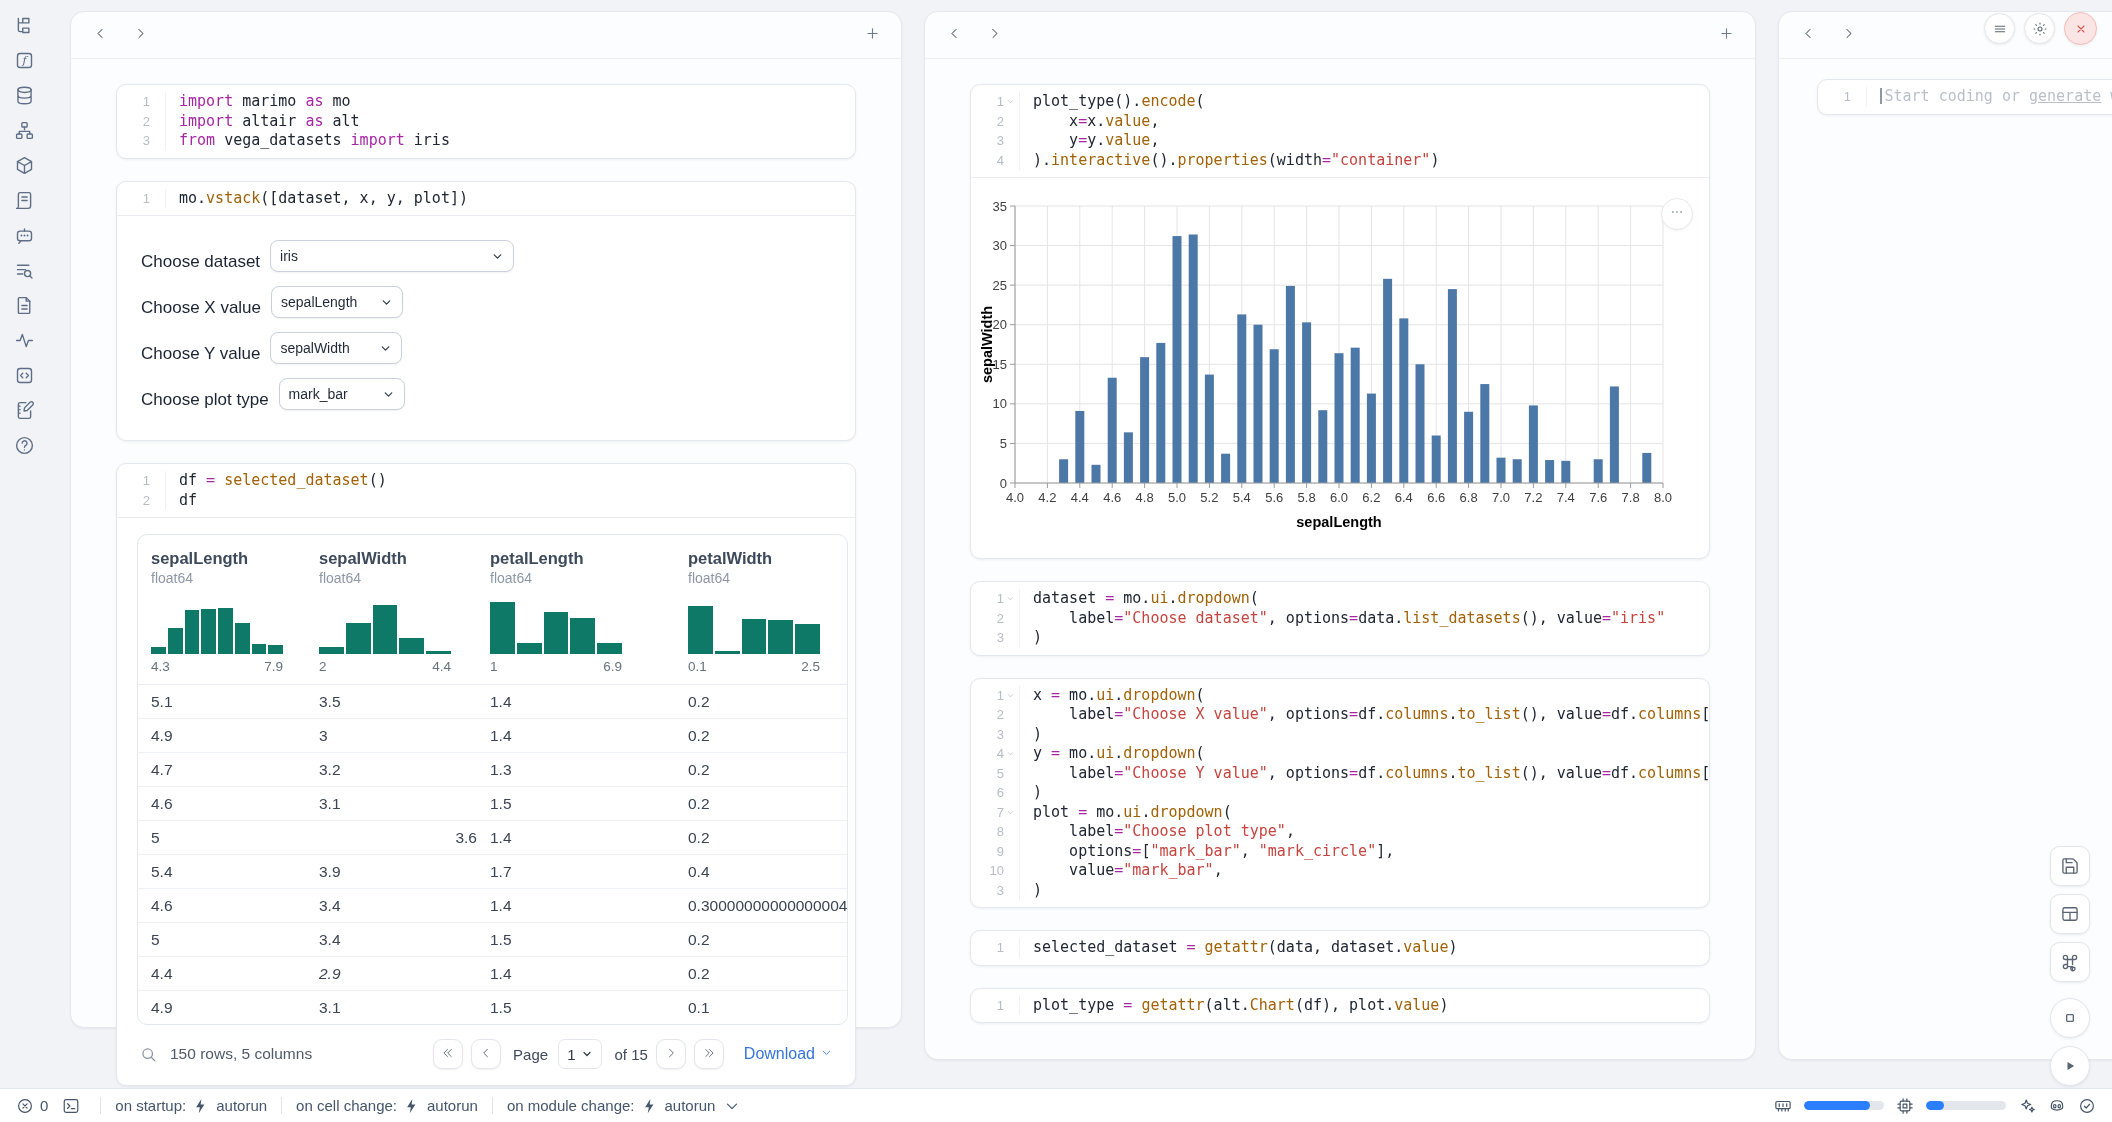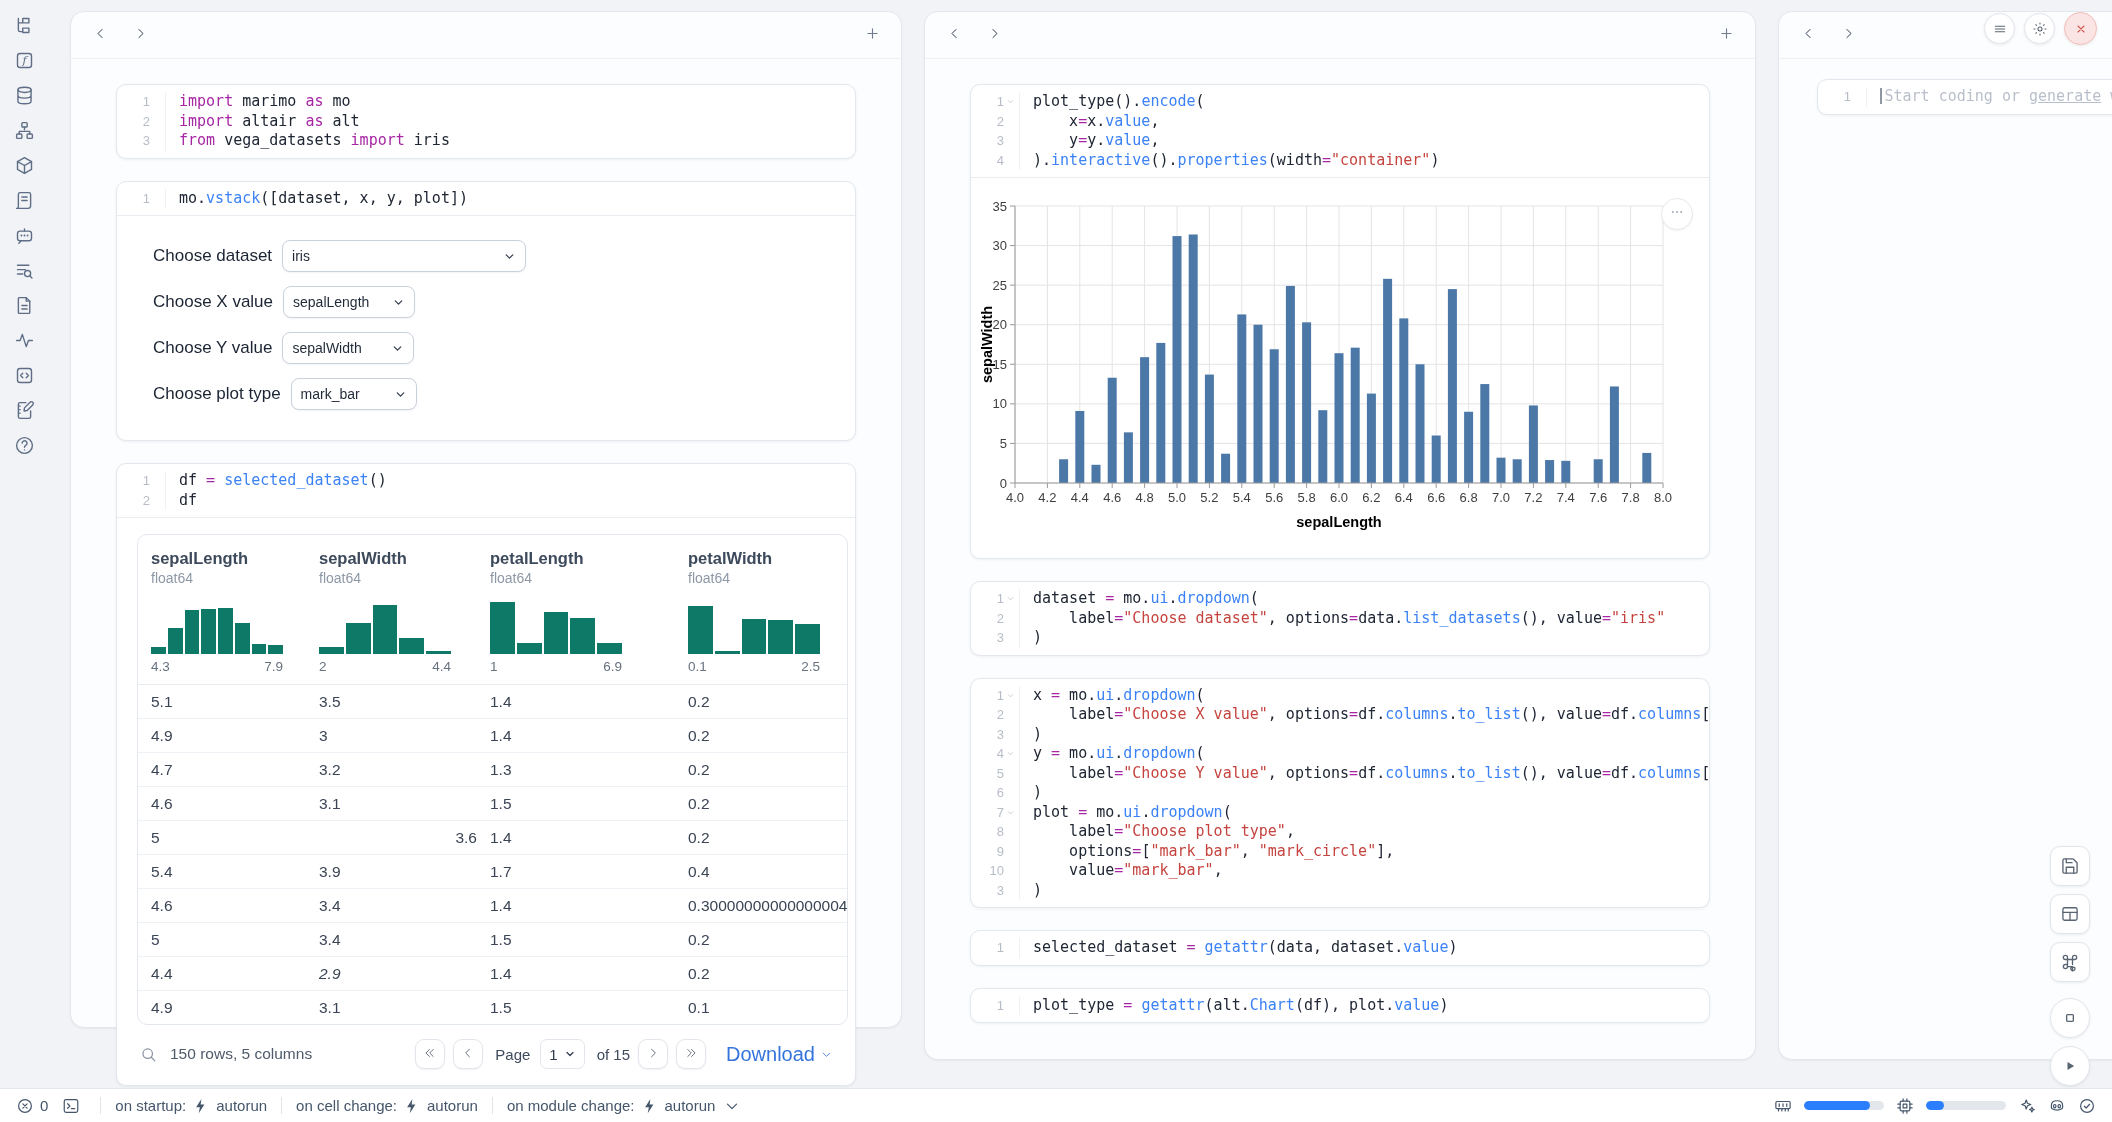--- a/index.html
+++ b/index.html
@@ -21,24 +21,24 @@
   .add-btn svg{width:17px;height:17px}
   .panel-body{padding:25px 45px 0}
   
   .cell{background:#fff;border:1px solid #e3e7ee;border-radius:10px;box-shadow:0 1px 3px rgba(16,24,40,.06);margin-bottom:22px;overflow:hidden}
   .code{padding:7px 0;font-family:"DejaVu Sans Mono",monospace;font-size:15px;line-height:19.5px}
   .line{display:flex}
   .gutter{display:flex;align-items:center;justify-content:flex-end;width:46px;flex:none;padding-right:2px;border-right:1px solid #eef1f5;color:#b7bdc7;font-size:13px;font-family:"Liberation Sans",sans-serif}
   .fold{width:13px;height:100%;display:flex;align-items:center;justify-content:center;color:#a3abb8}
   .fold svg{width:9px;height:9px}
   .codeline{padding-left:13px;white-space:pre}
-  .tok-p{color:#202734}.tok-k{color:#a626a4}.tok-o{color:#a626a4}.tok-f{color:#3b82f6}.tok-s{color:#c5443f}
+  .tok-p{color:#202734}.tok-k{color:#a626a4}.tok-o{color:#a626a4}.tok-f{color:#a16207}.tok-s{color:#c5443f}
   .cell-output{border-top:1px solid #e9edf2;padding:16px 20px}
   
-  .form-row{display:flex;align-items:center;margin:8px 16px 14px}
+  .form-row{display:flex;align-items:flex-end;margin:8px 4px 14px}
   .form-label{font-size:17px;color:#1b2433}
   .select{display:inline-flex;align-items:center;justify-content:space-between;border:1px solid #c9d1dd;border-radius:8px;height:30px;padding:0 9px;margin-left:10px;font-size:14px;color:#1f2937;box-shadow:0 1px 2px rgba(0,0,0,.05);background:#fff;gap:8px;cursor:pointer}
   .select-caret{color:#374151;display:flex}
   .select-caret svg{width:13px;height:13px}
   
   .table-card{border:1px solid #e3e7ee;border-radius:10px;overflow:hidden;width:709px;background:#fff}
   .thead{display:flex;padding:14px 0 10px;border-bottom:1px solid #e8ebf0}
   .tcol{flex:none;padding-left:13px;overflow:hidden}
   .tname{font-weight:bold;font-size:16.5px;color:#3d4a5c;white-space:nowrap}
   .tdtype{font-size:14px;color:#8d97a6;margin-top:2px;white-space:nowrap}
@@ -50,21 +50,21 @@
   .tcell{flex:none;padding-left:13px;white-space:nowrap;overflow:hidden}
   .tfooter{display:flex;align-items:center;margin-top:14px;padding:0 2px}
   .ticon{color:#8a93a2;display:flex}.ticon svg{width:19px;height:19px}
   .tsummary{margin-left:12px;font-size:15.5px;color:#4f5a6b}
   .pager{margin-left:auto;display:flex;align-items:center}
   .pg-btn{width:30px;height:30px;border:1px solid #e2e6ec;border-radius:9px;background:#fff;box-shadow:0 1px 2px rgba(0,0,0,.06);color:#5a6573;display:flex;align-items:center;justify-content:center;margin-left:8px;cursor:pointer;padding:0}
   .pg-btn svg{width:14px;height:14px}
   .pg-label{margin-left:12px;font-size:15px;color:#3f4a5c}
   .pg-select{display:inline-flex;align-items:center;gap:6px;border:1px solid #e2e6ec;border-radius:7px;height:28px;padding:0 8px;margin-left:10px;font-size:15px;color:#2f3b4d;background:#fff;cursor:pointer}
   .pg-select svg{width:12px;height:12px}
-  .download{display:inline-flex;align-items:center;gap:5px;color:#3474dc;font-size:20px;margin-left:20px;cursor:pointer}
+  .download{display:inline-flex;align-items:center;gap:5px;color:#3474dc;font-size:16px;margin-left:20px;cursor:pointer}
   .download svg{width:13px;height:13px}
   
   .chart-output{position:relative;padding:10px 0 14px 10px}
   .chart-menu{position:absolute;top:20px;right:16px;width:30px;height:30px;border-radius:50%;border:1px solid #e8eaee;background:#fff;box-shadow:0 1px 2px rgba(0,0,0,.05);display:flex;align-items:center;justify-content:center;color:#98a1ad;cursor:pointer}
   .chart-menu svg{width:18px;height:18px}
   
   #panel-right .panel-body{padding:20px 0 0 38px}
   .scratch-cell{width:340px}
   .caret-bar{display:inline-block;width:1.5px;height:16px;background:#8f97a3;margin-right:3px;vertical-align:-3px}
   .ph{color:#b9bfca}

